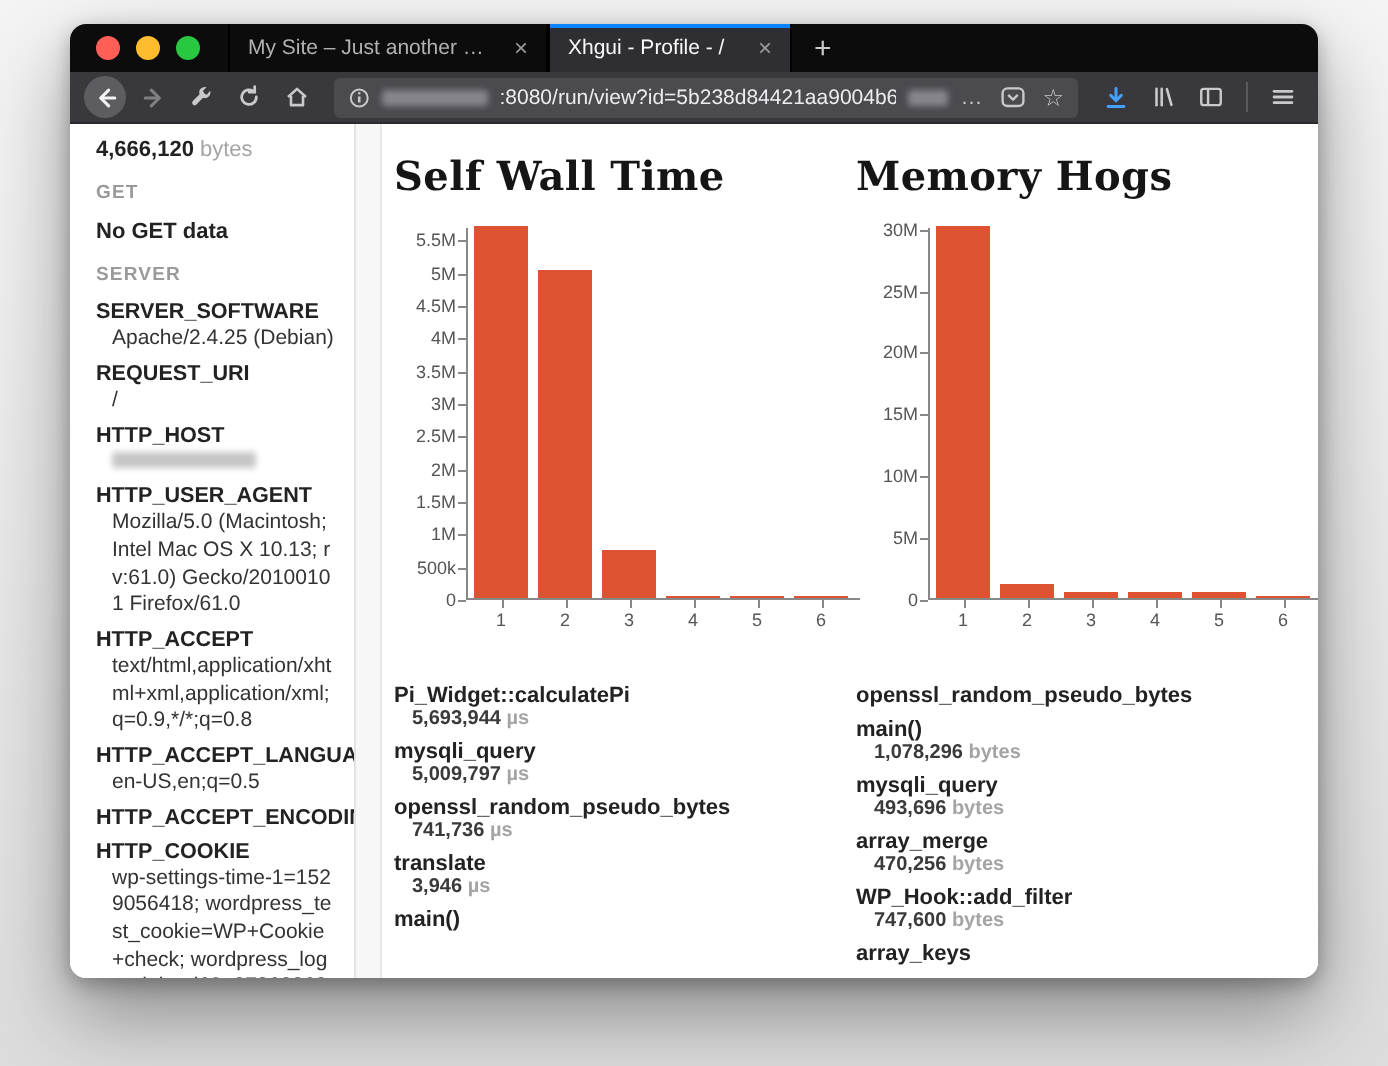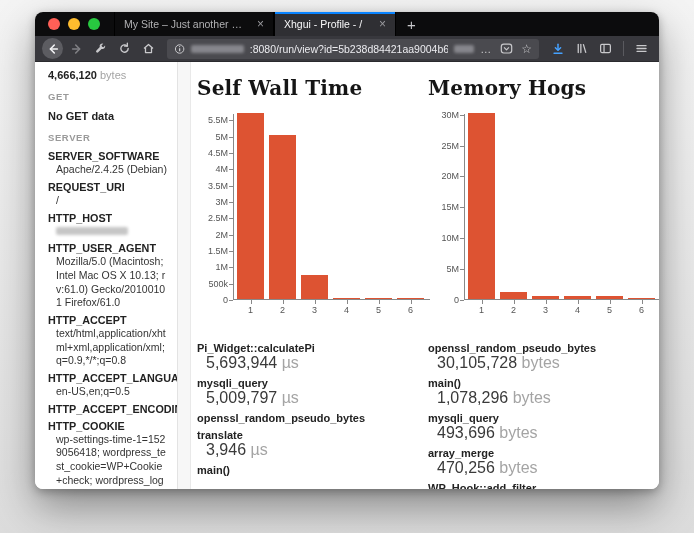--- a/index.html
+++ b/index.html
@@ -68,21 +68,21 @@
   .ytick-label { position:absolute; left:-36px; width:30px; text-align:right;
                  font-size:9px; color:#555; line-height:1; }
   .ytick-mark { position:absolute; left:-5px; width:4px; height:1px; background:#888; }
   .xtick-mark { position:absolute; top:186px; width:1px; height:4px; background:#888; }
   .xtick-label { position:absolute; top:191px; text-align:center; font-size:9px; color:#555; }
   .bar { position:absolute; bottom:0; }
   
   .fn-list { margin-top:10px; padding-right:6px; }
   .fn { margin-bottom:5px; }
   .fn-name { font-weight:bold; font-size:11px; color:#222; word-break:break-all; }
-  .fn-value { padding-left:9px; font-size:16px; color:#3a3a3a; }
+  .fn-value { padding-left:9px; font-size:10px; color:#3a3a3a;font-weight:bold; }
 </style>
 </head>
 <body>
 
 <div class="page">
   <div class="window">
 
     <div class="tabbar">
       <div class="traffic">
         <span class="dot red"></span>
@@ -264,20 +264,21 @@
               <div class="fn">
                 <div class="fn-name">Pi_Widget::calculatePi</div>
                 <div class="fn-value"><span>5,693,944 </span><span class="unit">µs</span></div>
               </div>
               <div class="fn">
                 <div class="fn-name">mysqli_query</div>
                 <div class="fn-value"><span>5,009,797 </span><span class="unit">µs</span></div>
               </div>
               <div class="fn">
                 <div class="fn-name">openssl_random_pseudo_bytes</div>
+                <div class="fn-value"><span>741,736 </span><span class="unit">µs</span></div>
               </div>
               <div class="fn">
                 <div class="fn-name">translate</div>
                 <div class="fn-value"><span>3,946 </span><span class="unit">µs</span></div>
               </div>
               <div class="fn">
                 <div class="fn-name">main()</div>
               </div>
             </div>
         </section>
@@ -315,21 +316,20 @@
                 <span class="xtick-mark" style="left: 144.5px;"></span>
                 <span class="xtick-label" style="left: 131px; width: 27px;">5</span>
                 <div class="bar" style="left: 163px; width: 27px; height: 1.38837px; background: rgb(221, 83, 50);"></div>
                 <span class="xtick-mark" style="left: 176.5px;"></span>
                 <span class="xtick-label" style="left: 163px; width: 27px;">6</span>
               </div>
             </div>
           <div class="fn-list">
               <div class="fn">
                 <div class="fn-name">openssl_random_pseudo_bytes</div>
-                <div class="fn-value"><span>30,105,728 </span><span class="unit">bytes</span></div>
               </div>
               <div class="fn">
                 <div class="fn-name">main()</div>
                 <div class="fn-value"><span>1,078,296 </span><span class="unit">bytes</span></div>
               </div>
               <div class="fn">
                 <div class="fn-name">mysqli_query</div>
                 <div class="fn-value"><span>493,696 </span><span class="unit">bytes</span></div>
               </div>
               <div class="fn">

